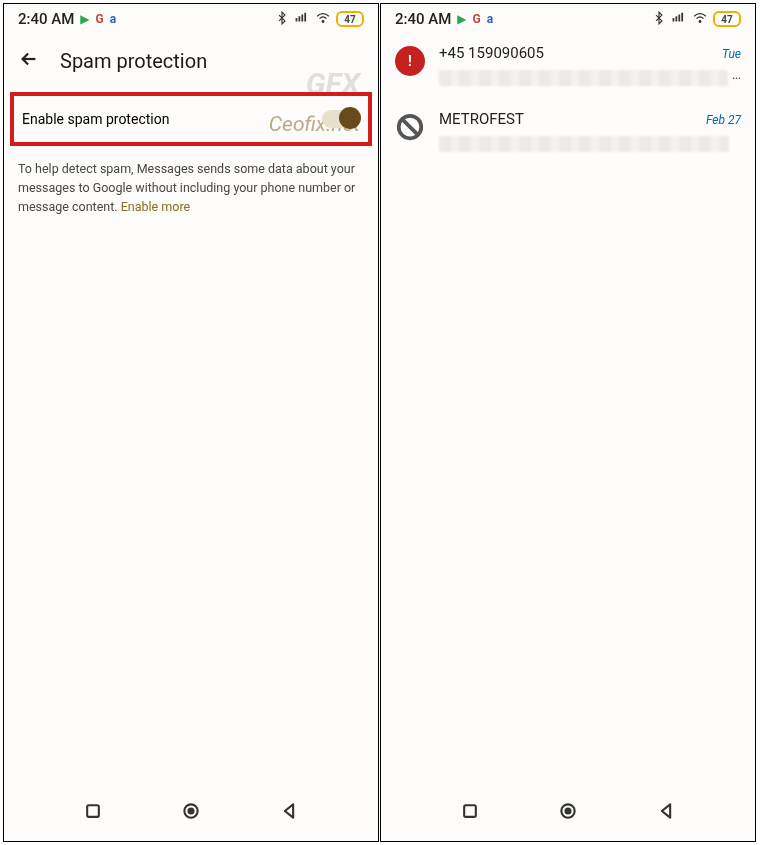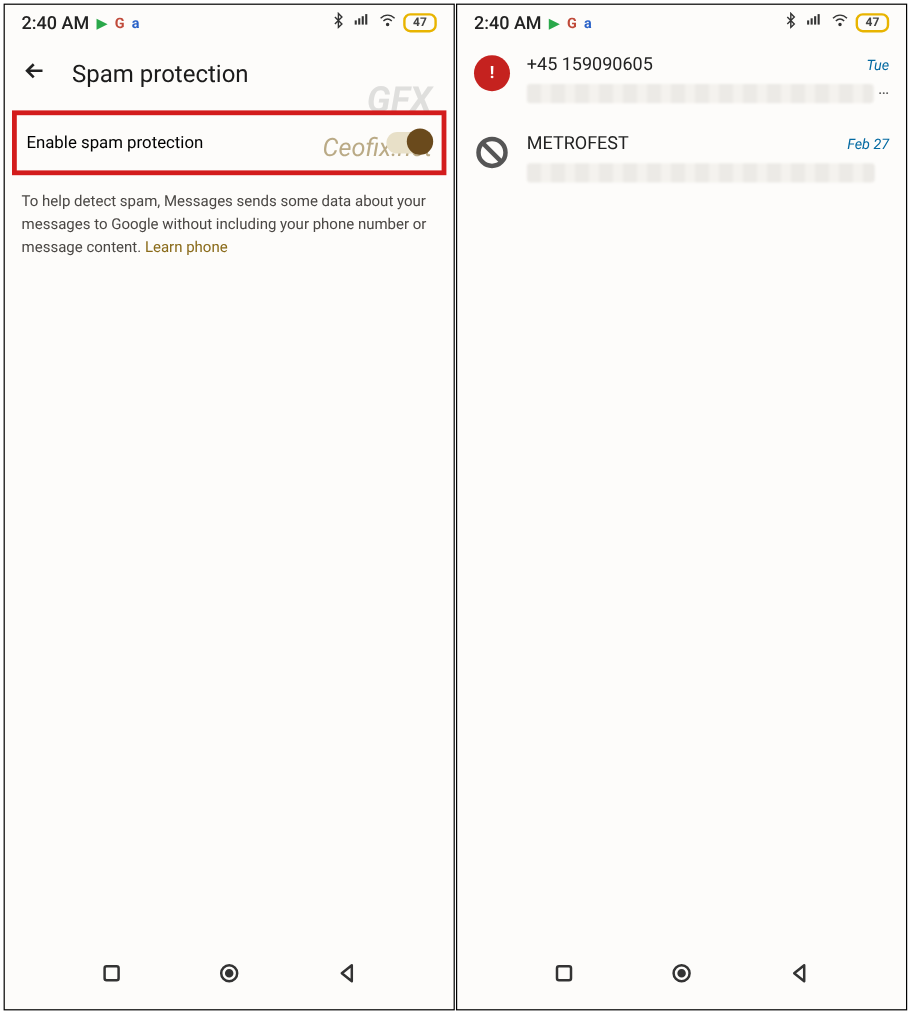--- a/index.html
+++ b/index.html
@@ -216,21 +216,21 @@
     <div class="wm2">Ceofix.net</div>
 
     <div class="hl-row">
       <span class="label">Enable spam protection</span>
       <span class="toggle">
           <span class="knob"></span>
         </span>
     </div>
 
     <div class="info">
-      <span>To help detect spam, Messages sends some data about your messages to Google without including your phone number or message content. </span><a href="#">Learn phone</a>
+      <span>To help detect spam, Messages sends some data about your messages to Google without including your phone number or message content. </span><a href="#">Enable more</a>
     </div>
 
     <div class="navbar">
       <span class="navbtn"><svg viewBox="0 0 24 24" fill="none" stroke="#333" stroke-width="2.5">
             <rect x="5" y="5" width="14" height="14" rx="2"></rect>
           </svg></span>
       <span class="navbtn"><svg viewBox="0 0 24 24" fill="none" stroke="#333" stroke-width="2.5">
             <circle cx="12" cy="12" r="8"></circle>
             <circle cx="12" cy="12" r="3" fill="#333"></circle>
           </svg></span>

